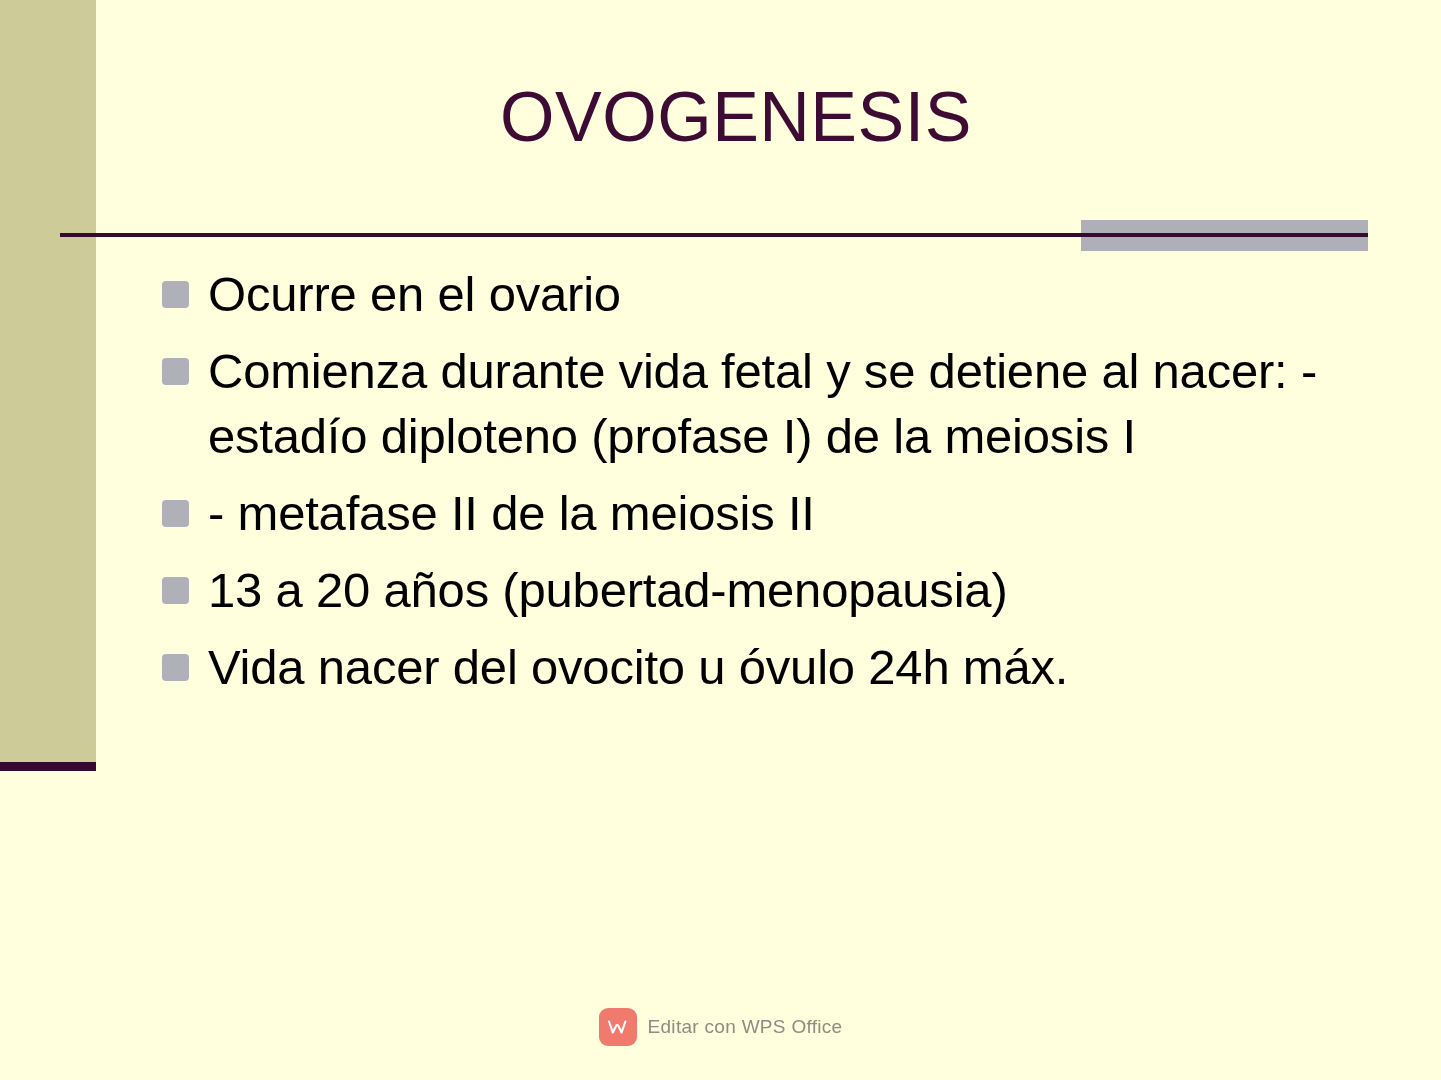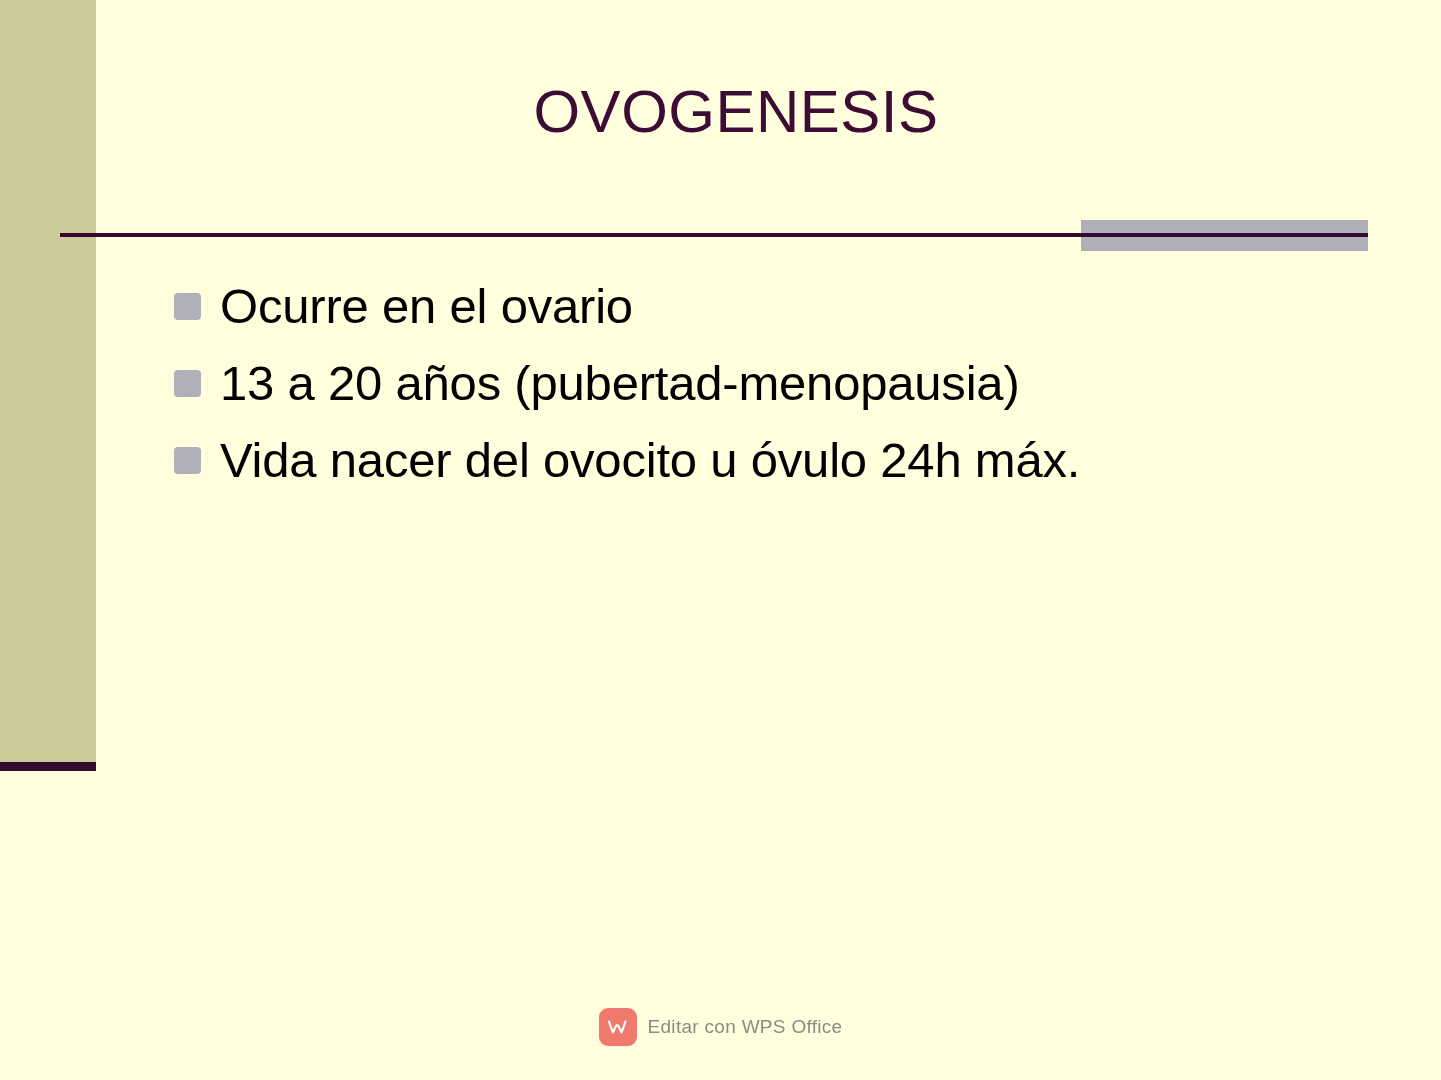--- a/index.html
+++ b/index.html
@@ -41,21 +41,21 @@
   }
 
   
   .title {
     position: absolute;
     left: 96px;
     top: 82px;
     width: 1280px;
     text-align: center;
     color: #3D0B33;
-    font-size: 60px;
+    font-size: 70px;
     font-weight: 400;
     letter-spacing: 0.5px;
     line-height: 1;
     white-space: nowrap;
   }
 
   
   .divider-block {
     position: absolute;
     left: 1081px;
@@ -73,21 +73,21 @@
     background: #360A30;
   }
 
   
   .bullets {
     position: absolute;
     left: 162px;
     top: 262px;
     width: 1180px;
     list-style: none;
-    margin: 12px;
+    margin: 0;
     padding: 0;
   }
   .bullet-row {
     display: flex;
     align-items: flex-start;
     margin-bottom: 12px;
   }
   .bullet-marker {
     flex: 0 0 auto;
     width: 27px;
@@ -147,20 +147,28 @@
   <div class="divider-block"></div>
   <div class="divider-rule"></div>
 
   <ul class="bullets">
     <li class="bullet-row">
       <span class="bullet-marker"></span>
       <span class="bullet-text">Ocurre en el ovario</span>
     </li>
     <li class="bullet-row">
       <span class="bullet-marker"></span>
+      <span class="bullet-text">Comienza durante vida fetal y se detiene al nacer: - estadío diploteno (profase I) de la meiosis I</span>
+    </li>
+    <li class="bullet-row">
+      <span class="bullet-marker"></span>
+      <span class="bullet-text">- metafase II de la meiosis II</span>
+    </li>
+    <li class="bullet-row">
+      <span class="bullet-marker"></span>
       <span class="bullet-text">13 a 20 años (pubertad-menopausia)</span>
     </li>
     <li class="bullet-row">
       <span class="bullet-marker"></span>
       <span class="bullet-text">Vida nacer del ovocito u óvulo 24h máx.</span>
     </li>
   </ul>
 
   <div class="wps-footer">
     <span class="wps-badge">

